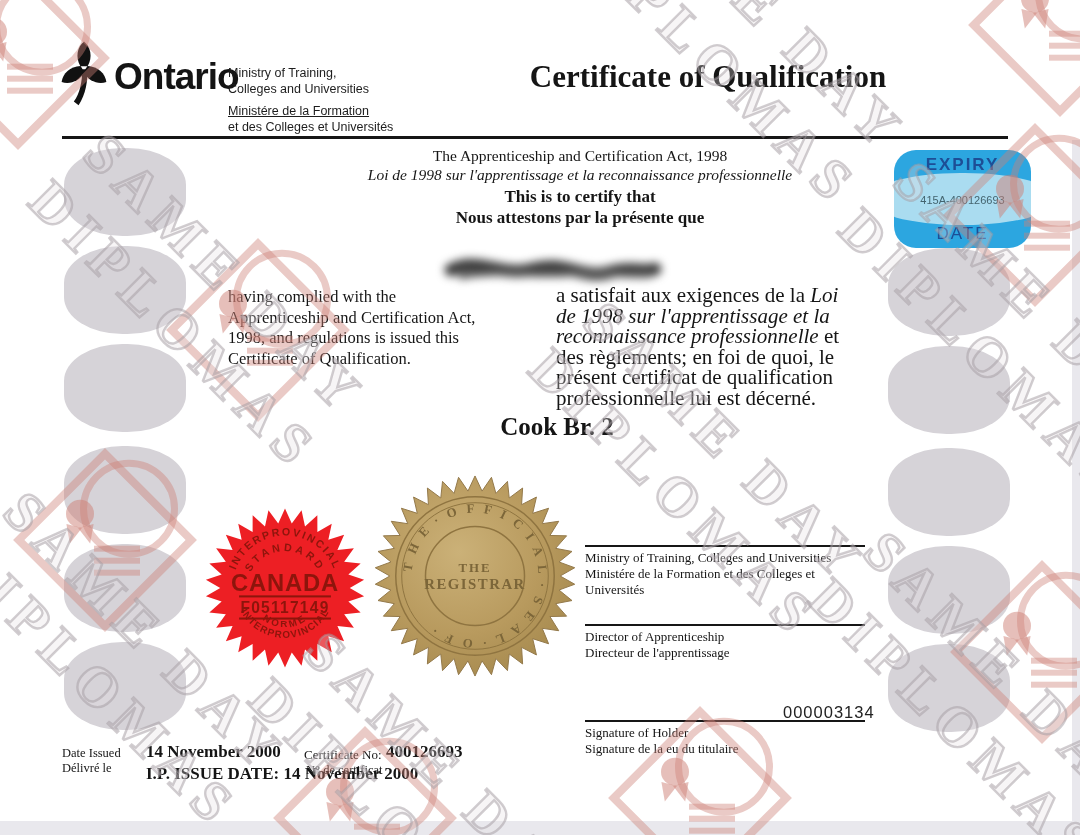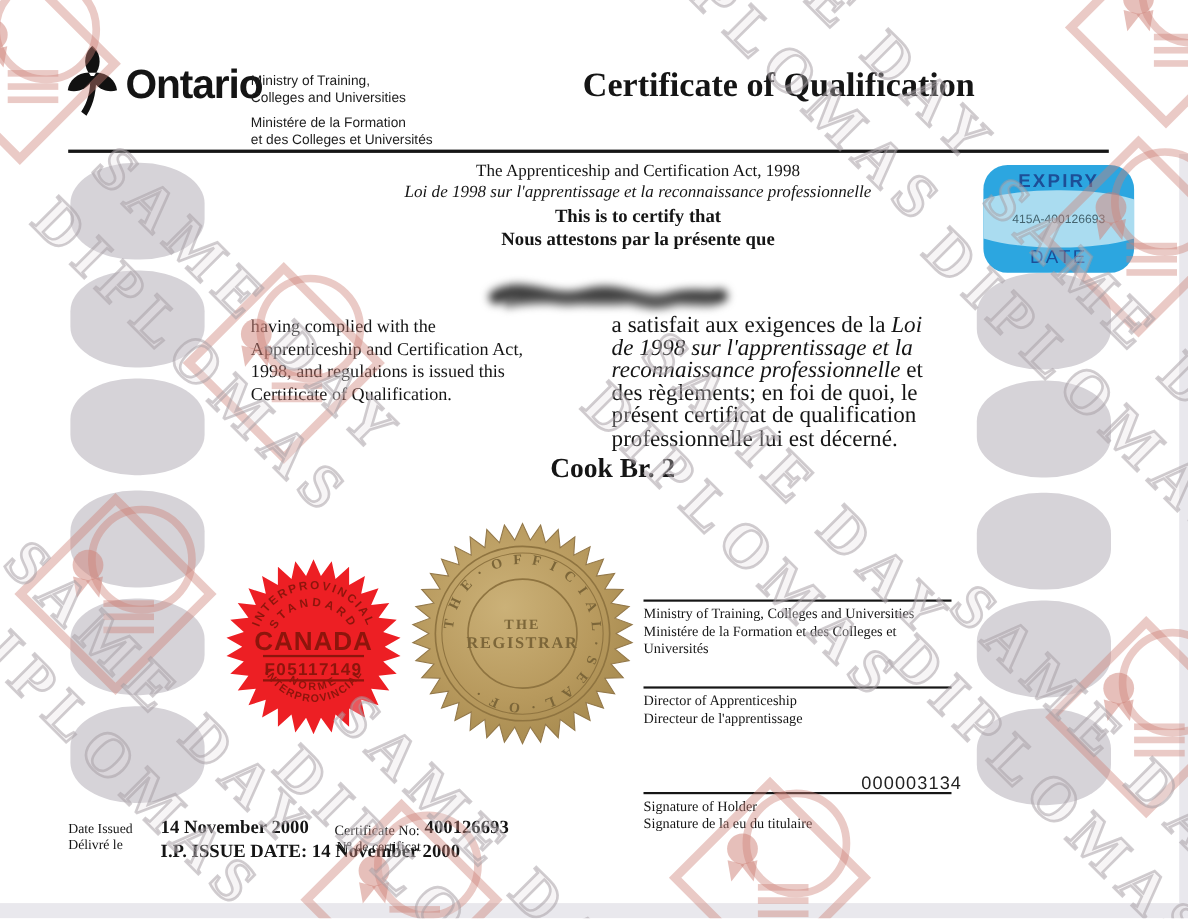--- a/index.html
+++ b/index.html
@@ -13,21 +13,21 @@
   
   .barrel{position:absolute;width:122px;height:88px;background:#d6d3d8;
           border-radius:48% 48% 48% 48% / 42% 42% 42% 42%;z-index:2;}
 
   
   .trillium{position:absolute;left:54px;top:38px;z-index:5;}
   .logo-text{position:absolute;left:114px;top:56px;font-family:"Liberation Sans",sans-serif;
              font-weight:bold;font-size:37px;letter-spacing:-1px;color:#141414;z-index:5;}
   .ministry{position:absolute;left:228px;top:66px;font-family:"Liberation Sans",sans-serif;
             font-size:12.5px;line-height:15.5px;color:#1d1d1d;z-index:5;}
-  .ministry .fr{margin-top:7px;}
+  .ministry .fr{margin-top:7px;text-decoration:underline;}
   .title{position:absolute;left:400px;top:60px;width:616px;text-align:center;
          font-weight:bold;font-size:31px;line-height:34px;z-index:5;}
   .rule{position:absolute;left:62px;top:136px;width:946px;height:3px;background:#161616;z-index:5;}
 
   
   .intro{position:absolute;left:150px;top:0;width:860px;text-align:center;z-index:5;}
   .act-en{position:absolute;left:0;top:147px;width:100%;font-size:15.5px;}
   .act-fr{position:absolute;left:0;top:166px;width:100%;font-size:15.5px;font-style:italic;}
   .cert-en{position:absolute;left:0;top:187px;width:100%;font-size:17px;font-weight:bold;}
   .cert-fr{position:absolute;left:0;top:208px;width:100%;font-size:17px;font-weight:bold;}

